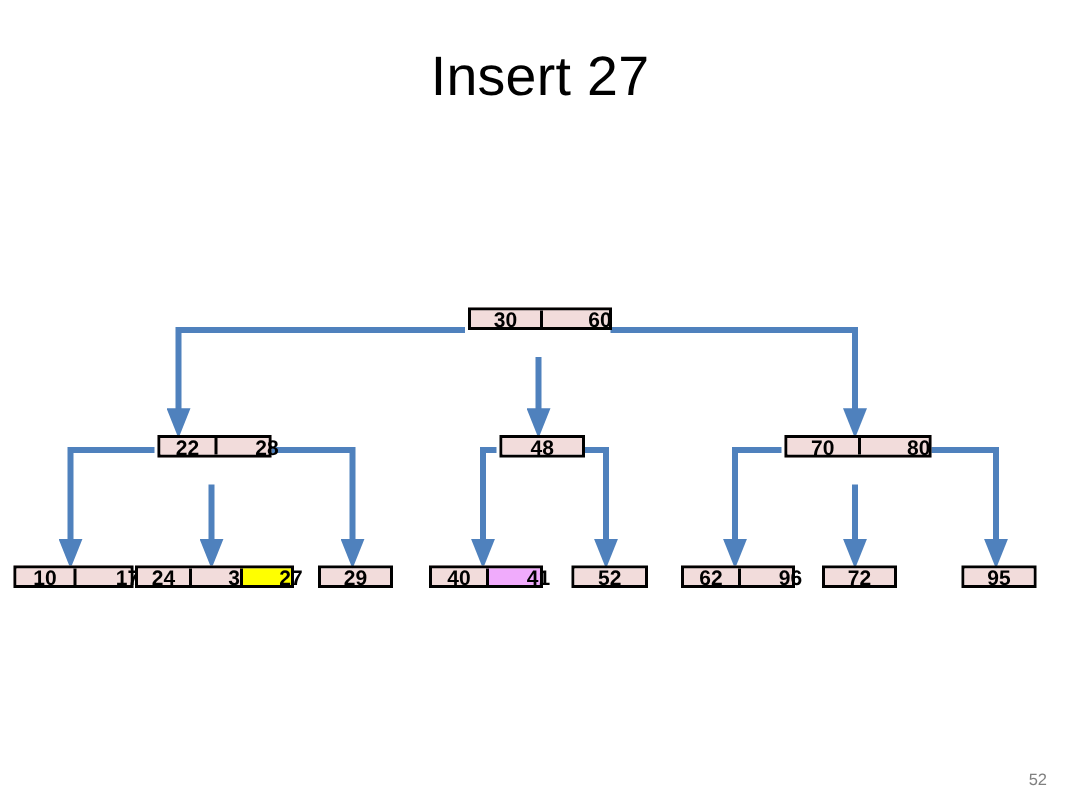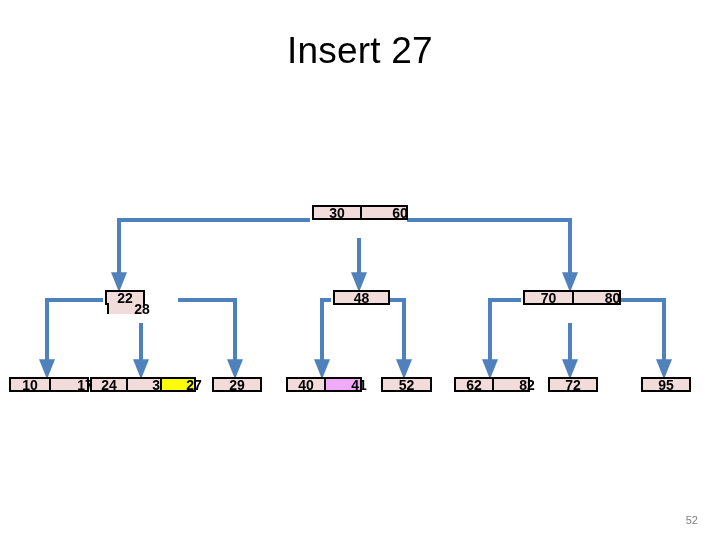--- a/index.html
+++ b/index.html
@@ -104,21 +104,21 @@
       <path d="M 521 300 L 490 300 L 490 368" fill="none" stroke="#4f81bd" stroke-width="4" stroke-linecap="butt" stroke-linejoin="miter" marker-end="url(#arrowhead)"></path>
       <path d="M 570 323 L 570 368" fill="none" stroke="#4f81bd" stroke-width="4" stroke-linecap="butt" stroke-linejoin="miter" marker-end="url(#arrowhead)"></path>
       <path d="M 620 300 L 664 300 L 664 368" fill="none" stroke="#4f81bd" stroke-width="4" stroke-linecap="butt" stroke-linejoin="miter" marker-end="url(#arrowhead)"></path>
     </svg>
 
   <div id="nodes-layer">
       <div class="btree-node" style="left: 312px; top: 205px; border-color: rgb(0, 0, 0);">
         <div class="btree-cell" style="width: 46px; background: rgb(242, 220, 219); border-left-color: rgb(0, 0, 0);">30</div>
         <div class="btree-cell" style="width: 46px; background: rgb(242, 220, 219); border-left-color: rgb(0, 0, 0);">60</div>
       </div>
-      <div class="btree-node" style="left: 105px; top: 290px; border-color: rgb(0, 0, 0); flex-direction: column;">
+      <div class="btree-node" style="left: 105px; top: 290px; border-color: rgb(0, 0, 0);">
         <div class="btree-cell" style="width: 36px; background: rgb(242, 220, 219); border-left-color: rgb(0, 0, 0);">22</div>
         <div class="btree-cell" style="width: 36px; background: rgb(242, 220, 219); border-left-color: rgb(0, 0, 0);">28</div>
       </div>
       <div class="btree-node" style="left: 333px; top: 290px; border-color: rgb(0, 0, 0);">
         <div class="btree-cell" style="width: 53px; background: rgb(242, 220, 219); border-left-color: rgb(0, 0, 0);">48</div>
       </div>
       <div class="btree-node" style="left: 523px; top: 290px; border-color: rgb(0, 0, 0);">
         <div class="btree-cell" style="width: 47px; background: rgb(242, 220, 219); border-left-color: rgb(0, 0, 0);">70</div>
         <div class="btree-cell" style="width: 47px; background: rgb(242, 220, 219); border-left-color: rgb(0, 0, 0);">80</div>
       </div>
@@ -136,21 +136,21 @@
       </div>
       <div class="btree-node" style="left: 286px; top: 377px; border-color: rgb(0, 0, 0);">
         <div class="btree-cell" style="width: 36px; background: rgb(242, 220, 219); border-left-color: rgb(0, 0, 0);">40</div>
         <div class="btree-cell" style="width: 36px; background: #f0abfc; border-left-color: rgb(0, 0, 0);">41</div>
       </div>
       <div class="btree-node" style="left: 381px; top: 377px; border-color: rgb(0, 0, 0);">
         <div class="btree-cell" style="width: 47px; background: rgb(242, 220, 219); border-left-color: rgb(0, 0, 0);">52</div>
       </div>
       <div class="btree-node" style="left: 454px; top: 377px; border-color: rgb(0, 0, 0);">
         <div class="btree-cell" style="width: 36px; background: rgb(242, 220, 219); border-left-color: rgb(0, 0, 0);">62</div>
-        <div class="btree-cell" style="width: 36px; background: rgb(242, 220, 219); border-left-color: rgb(0, 0, 0);">82</div>
+        <div class="btree-cell" style="width: 36px; background: rgb(242, 220, 219); border-left-color: rgb(0, 0, 0);">96</div>
       </div>
       <div class="btree-node" style="left: 548px; top: 377px; border-color: rgb(0, 0, 0);">
         <div class="btree-cell" style="width: 46px; background: rgb(242, 220, 219); border-left-color: rgb(0, 0, 0);">72</div>
       </div>
       <div class="btree-node" style="left: 641px; top: 377px; border-color: rgb(0, 0, 0);">
         <div class="btree-cell" style="width: 46px; background: rgb(242, 220, 219); border-left-color: rgb(0, 0, 0);">95</div>
       </div>
     </div>
 
   <div id="page-number">52</div>

